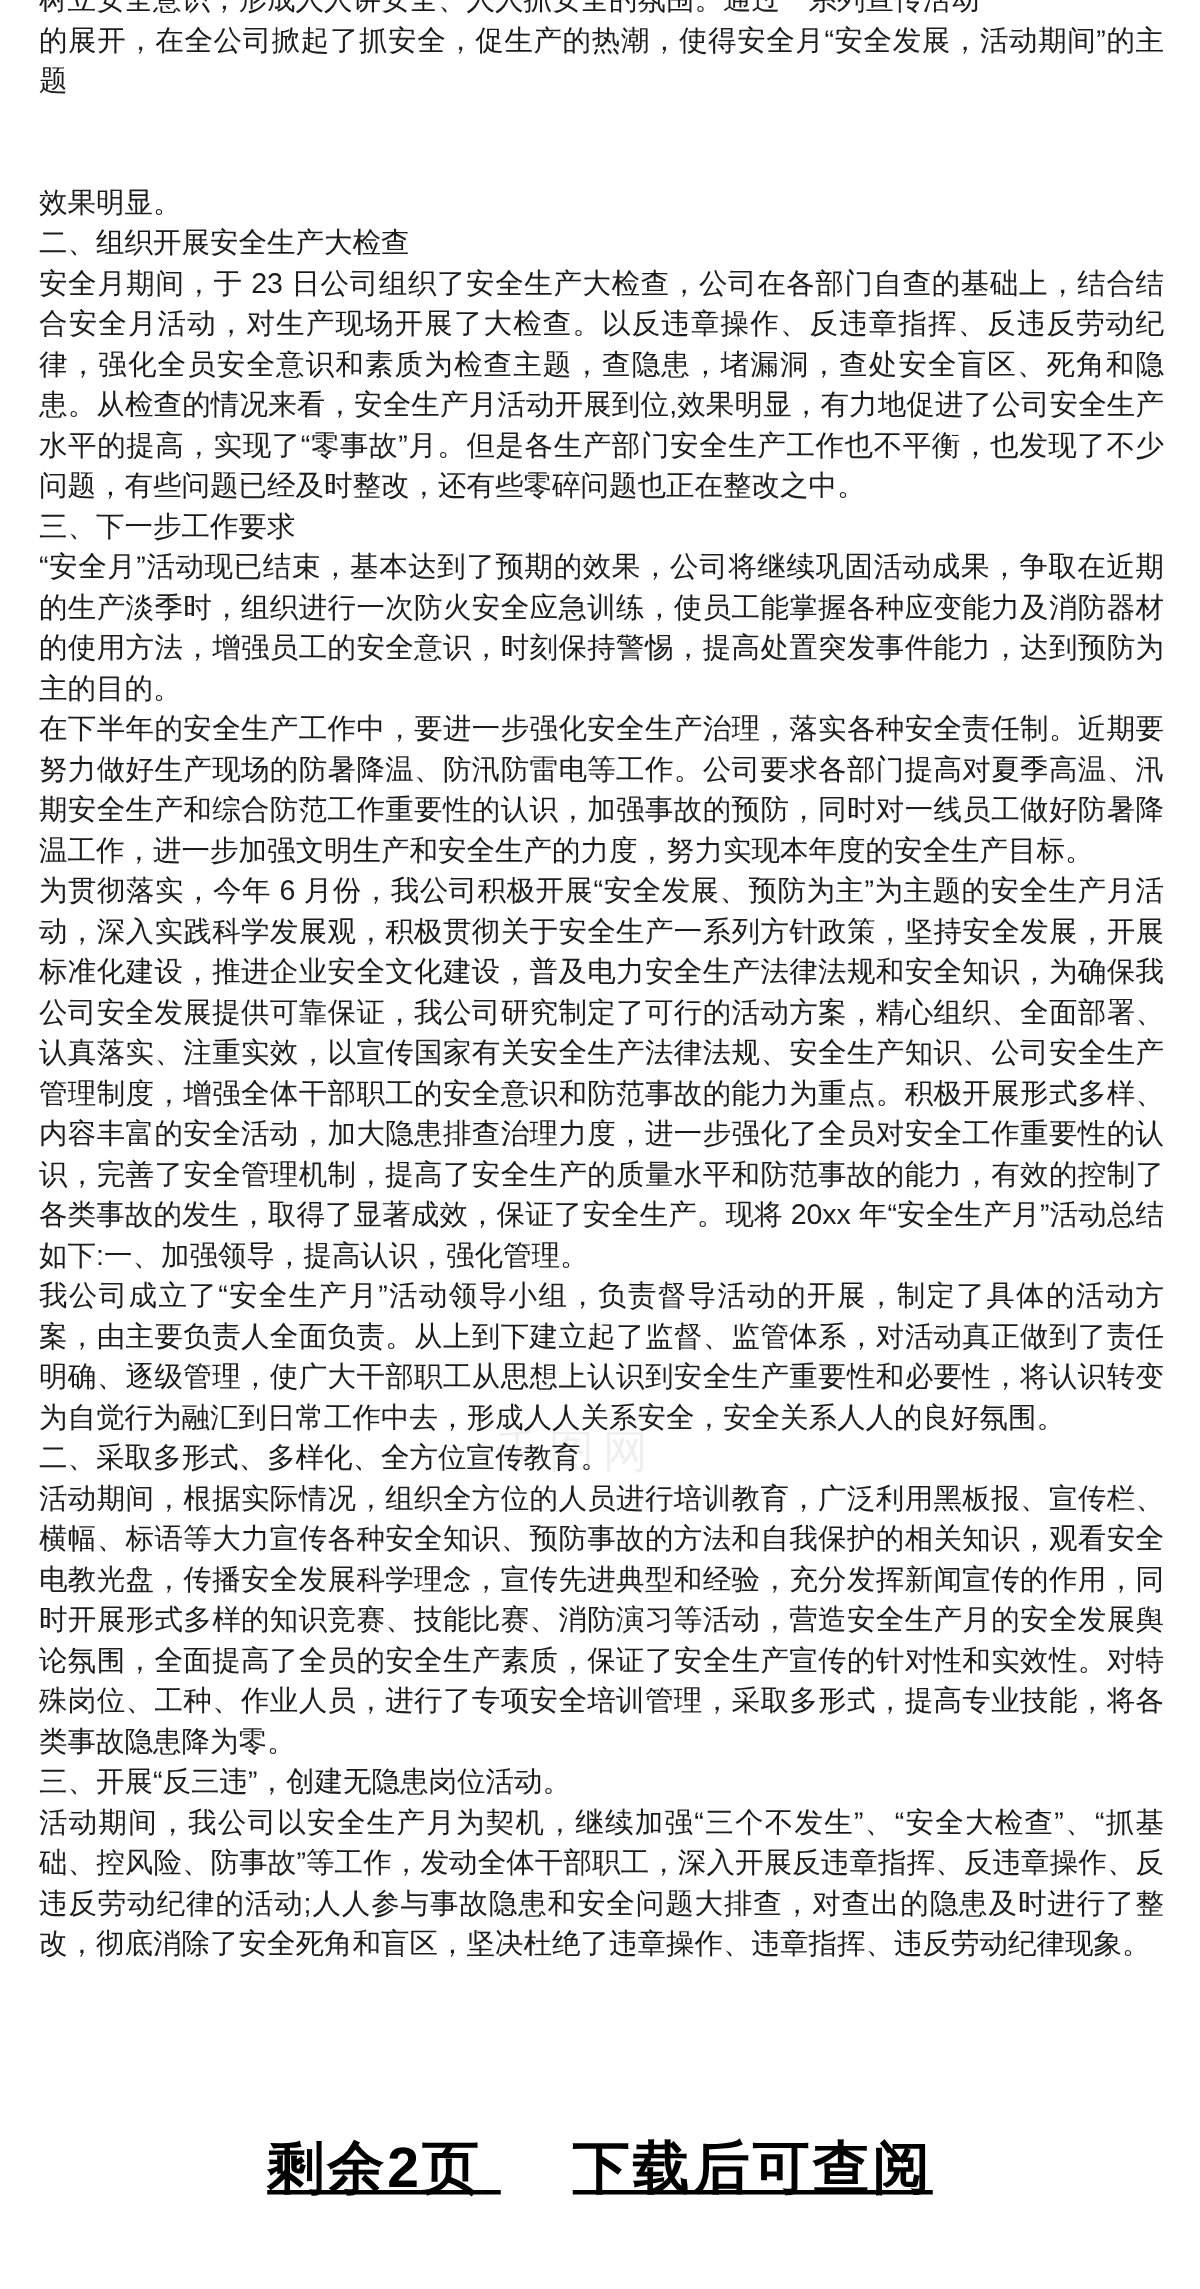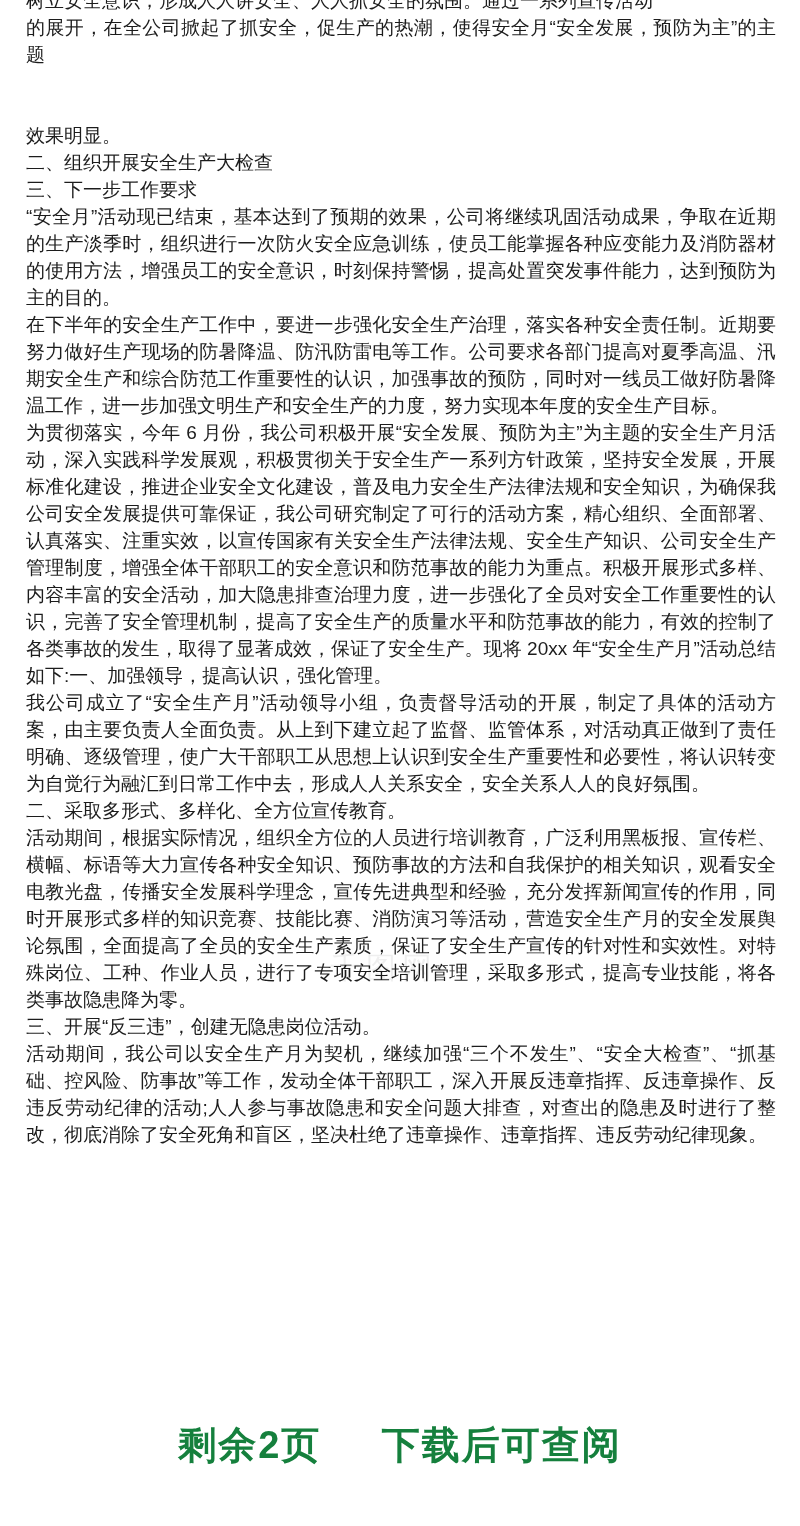--- a/index.html
+++ b/index.html
@@ -43,40 +43,42 @@
     color: #000000;
     opacity: 0.06;
     pointer-events: none;
   }
   .footer {
     position: absolute;
     left: 0;
     right: 0;
     top: 1420px;
     text-align: center;
-    color: #15803d;
+    color: #000000;
     font-weight: bold;
     font-size: 38px;
     letter-spacing: 2px;
+    text-decoration: underline;
   }
   .footer .hint {
     margin-left: 48px;
   }
 </style>
 </head>
 <body>
 
 <div class="page">
 
   <div class="content">
     <p>树立安全意识，形成人人讲安全、人人抓安全的氛围。通过一系列宣传活动</p>
-    <p>的展开，在全公司掀起了抓安全，促生产的热潮，使得安全月“安全发展，预防为主”的主题</p>
+    <p>的展开，在全公司掀起了抓安全，促生产的热潮，使得安全月“安全发展，活动期间”的主题</p>
     <div class="gap"></div>
     <p>效果明显。</p>
     <p>二、组织开展安全生产大检查</p>
+    <p>安全月期间，于 23 日公司组织了安全生产大检查，公司在各部门自查的基础上，结合结合安全月活动，对生产现场开展了大检查。以反违章操作、反违章指挥、反违反劳动纪律，强化全员安全意识和素质为检查主题，查隐患，堵漏洞，查处安全盲区、死角和隐患。从检查的情况来看，安全生产月活动开展到位,效果明显，有力地促进了公司安全生产水平的提高，实现了“零事故”月。但是各生产部门安全生产工作也不平衡，也发现了不少问题，有些问题已经及时整改，还有些零碎问题也正在整改之中。</p>
     <p>三、下一步工作要求</p>
     <p>“安全月”活动现已结束，基本达到了预期的效果，公司将继续巩固活动成果，争取在近期的生产淡季时，组织进行一次防火安全应急训练，使员工能掌握各种应变能力及消防器材的使用方法，增强员工的安全意识，时刻保持警惕，提高处置突发事件能力，达到预防为主的目的。</p>
     <p>在下半年的安全生产工作中，要进一步强化安全生产治理，落实各种安全责任制。近期要努力做好生产现场的防暑降温、防汛防雷电等工作。公司要求各部门提高对夏季高温、汛期安全生产和综合防范工作重要性的认识，加强事故的预防，同时对一线员工做好防暑降温工作，进一步加强文明生产和安全生产的力度，努力实现本年度的安全生产目标。</p>
     <p>为贯彻落实，今年 6 月份，我公司积极开展“安全发展、预防为主”为主题的安全生产月活动，深入实践科学发展观，积极贯彻关于安全生产一系列方针政策，坚持安全发展，开展标准化建设，推进企业安全文化建设，普及电力安全生产法律法规和安全知识，为确保我公司安全发展提供可靠保证，我公司研究制定了可行的活动方案，精心组织、全面部署、认真落实、注重实效，以宣传国家有关安全生产法律法规、安全生产知识、公司安全生产管理制度，增强全体干部职工的安全意识和防范事故的能力为重点。积极开展形式多样、内容丰富的安全活动，加大隐患排查治理力度，进一步强化了全员对安全工作重要性的认识，完善了安全管理机制，提高了安全生产的质量水平和防范事故的能力，有效的控制了各类事故的发生，取得了显著成效，保证了安全生产。现将 20xx 年“安全生产月”活动总结如下:一、加强领导，提高认识，强化管理。</p>
     <p>我公司成立了“安全生产月”活动领导小组，负责督导活动的开展，制定了具体的活动方案，由主要负责人全面负责。从上到下建立起了监督、监管体系，对活动真正做到了责任明确、逐级管理，使广大干部职工从思想上认识到安全生产重要性和必要性，将认识转变为自觉行为融汇到日常工作中去，形成人人关系安全，安全关系人人的良好氛围。</p>
     <p>二、采取多形式、多样化、全方位宣传教育。</p>
     <p>活动期间，根据实际情况，组织全方位的人员进行培训教育，广泛利用黑板报、宣传栏、横幅、标语等大力宣传各种安全知识、预防事故的方法和自我保护的相关知识，观看安全电教光盘，传播安全发展科学理念，宣传先进典型和经验，充分发挥新闻宣传的作用，同时开展形式多样的知识竞赛、技能比赛、消防演习等活动，营造安全生产月的安全发展舆论氛围，全面提高了全员的安全生产素质，保证了安全生产宣传的针对性和实效性。对特殊岗位、工种、作业人员，进行了专项安全培训管理，采取多形式，提高专业技能，将各类事故隐患降为零。</p>
     <p>三、开展“反三违”，创建无隐患岗位活动。</p>
     <p>活动期间，我公司以安全生产月为契机，继续加强“三个不发生”、“安全大检查”、“抓基础、控风险、防事故”等工作，发动全体干部职工，深入开展反违章指挥、反违章操作、反违反劳动纪律的活动;人人参与事故隐患和安全问题大排查，对查出的隐患及时进行了整改，彻底消除了安全死角和盲区，坚决杜绝了违章操作、违章指挥、违反劳动纪律现象。</p>
   </div>

